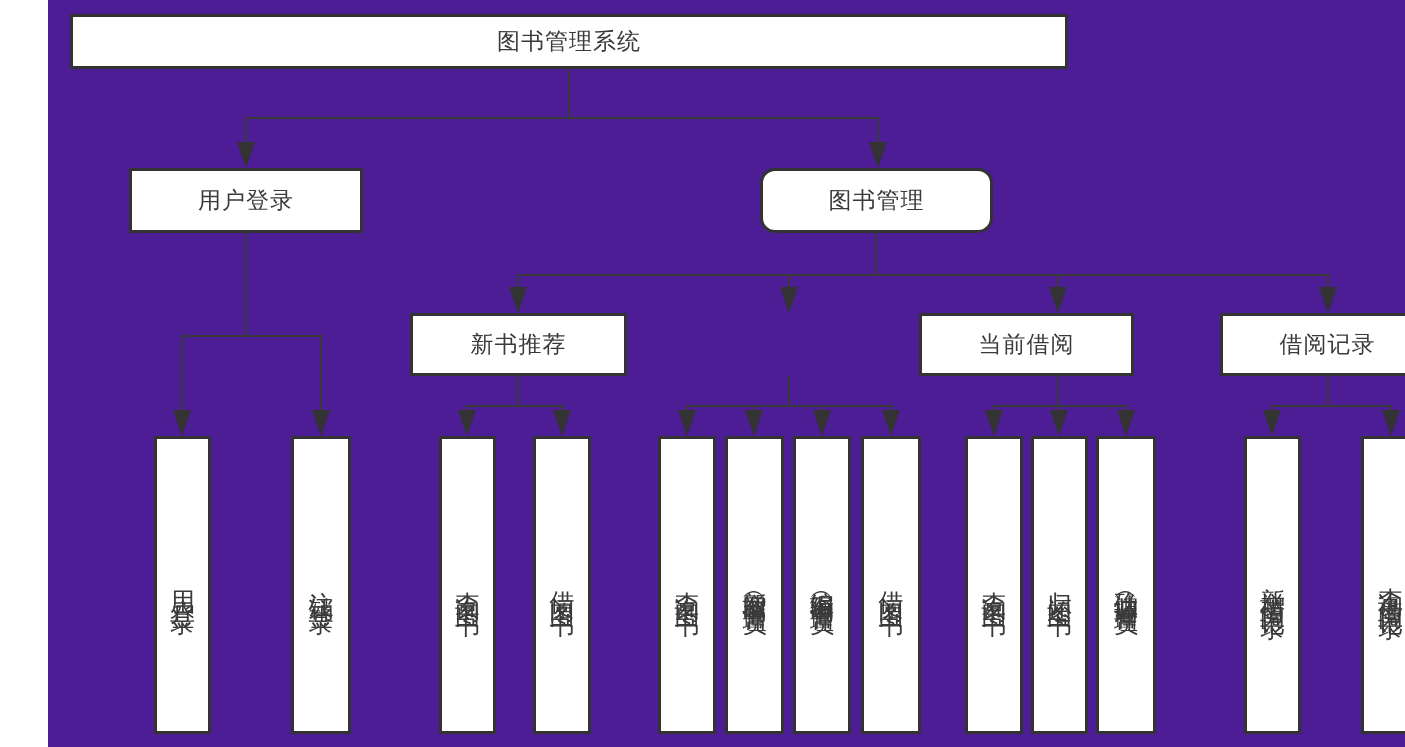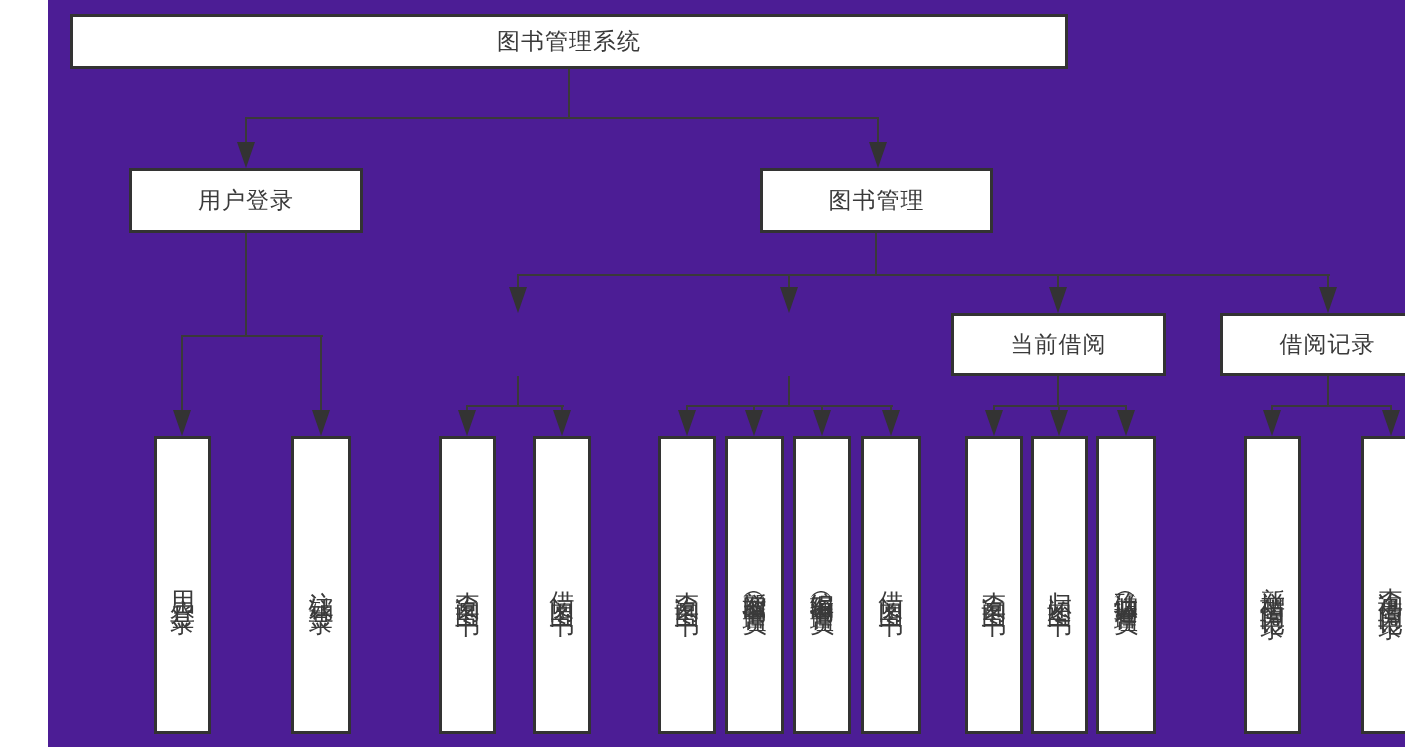--- a/index.html
+++ b/index.html
@@ -35,25 +35,28 @@
 
 <div class="canvas">
 
   <div class="box" style="left:22px;top:14px;width:998px;height:55px;">
     <span class="hlabel">图书管理系统</span>
   </div>
 
   <div class="box" style="left:81px;top:168px;width:234px;height:65px;">
     <span class="hlabel">用户登录</span>
   </div>
-  <div class="box" style="left:712px;top:168px;width:233px;height:65px;">
+  <div class="box" style="left:712px;top:168px;width:233px;height:65px;border-radius:15px;">
     <span class="hlabel">图书管理</span>
   </div>
 
-  <div class="box" style="left:903px;top:313px;width:215px;height:63px;">
+  <div class="box" style="left:362px;top:313px;width:217px;height:63px;">
+    <span class="hlabel">新书推荐</span>
+  </div>
+  <div class="box" style="left:871px;top:313px;width:215px;height:63px;">
     <span class="hlabel">当前借阅</span>
   </div>
   <div class="box" style="left:1172px;top:313px;width:215px;height:63px;">
     <span class="hlabel">借阅记录</span>
   </div>
 
   <div class="box" style="left:106px;top:436px;width:57px;height:298px;">
     <span class="vlabel">用户登录</span>
   </div>
   <div class="box" style="left:243px;top:436px;width:60px;height:298px;">

